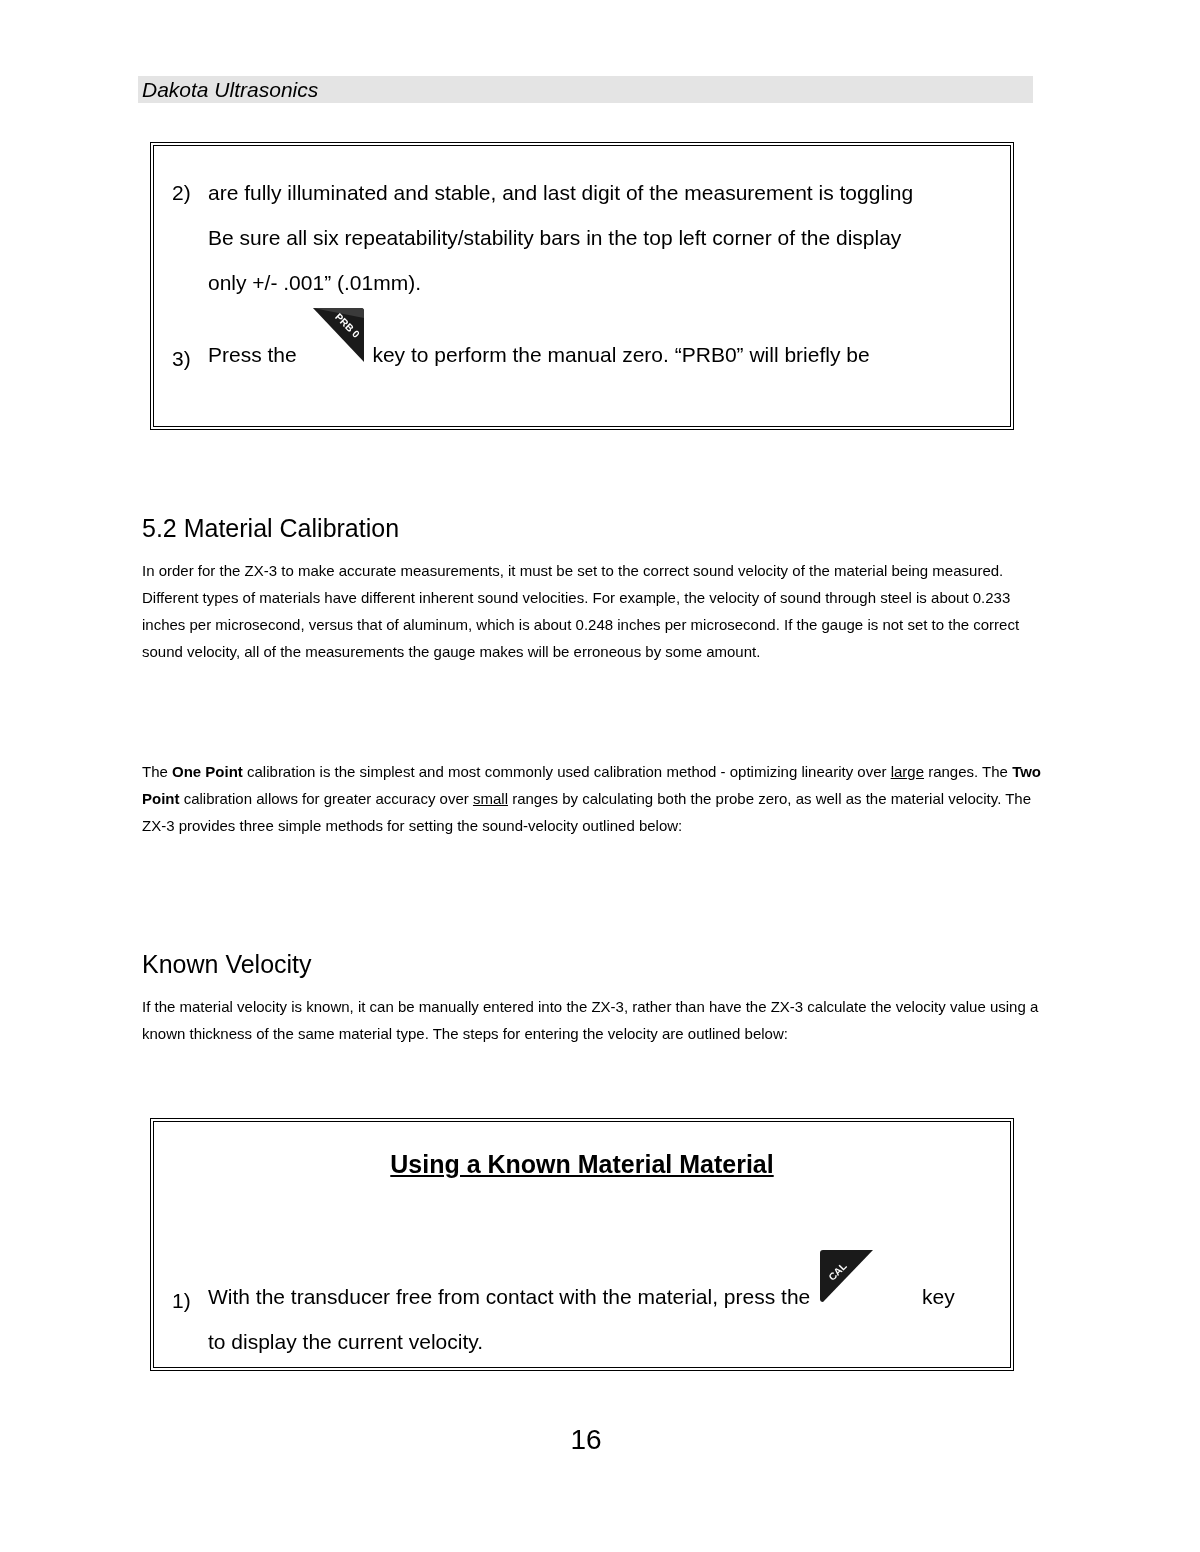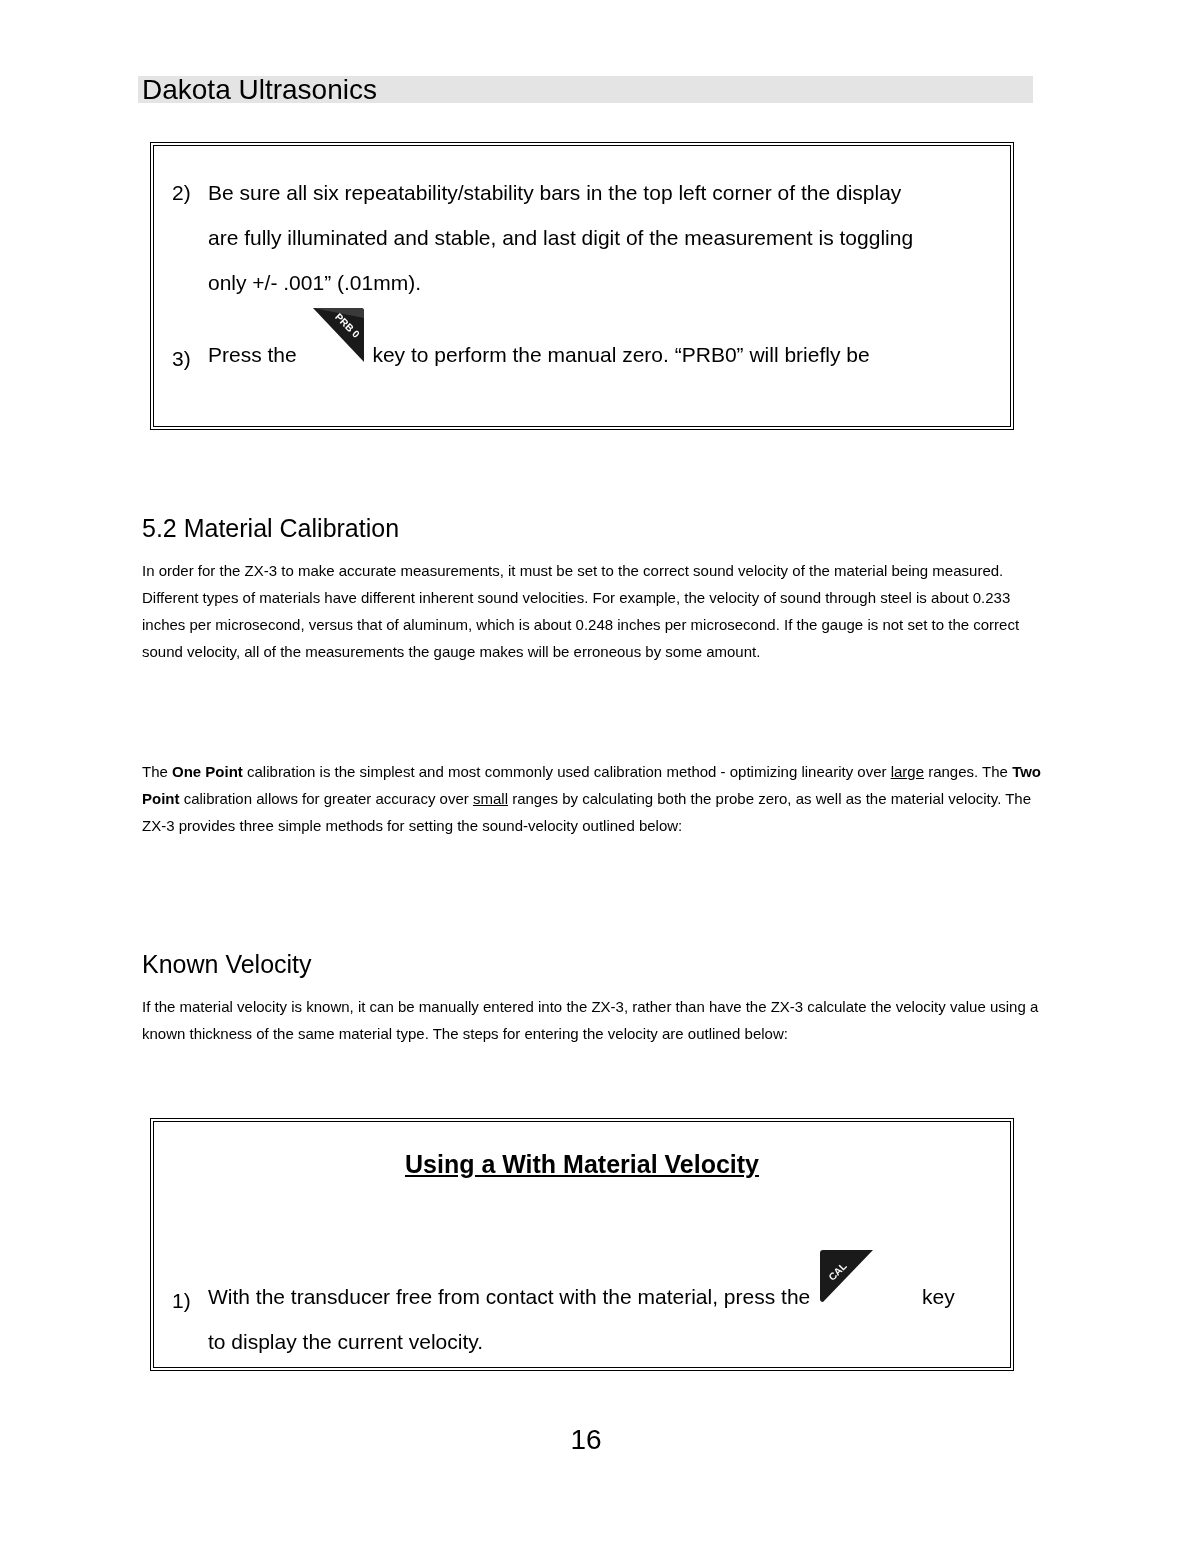--- a/index.html
+++ b/index.html
@@ -5,21 +5,21 @@
   html, body { margin: 0; padding: 0; background: #ffffff; }
   body {
     width: 1200px; height: 1552px; position: relative; overflow: hidden;
     font-family: "Liberation Sans", sans-serif; color: #000;
   }
   .header-bar {
     position: absolute; left: 138px; top: 76px; width: 895px; height: 27px;
     background: #e4e4e4;
   }
   .header-bar span {
-    position: absolute; left: 4px; top: 2px; font-size: 28px; line-height: 24px;
+    position: absolute; left: 4px; top: 2px; font-size: 21px; line-height: 24px; font-style: italic;
   }
   .box {
     position: absolute; left: 150px; width: 864px;
     border: 3px double #000; border-width: 4px;
     box-sizing: border-box;
   }
   .box-a { top: 142px; height: 288px; }
   .box-b { top: 1118px; height: 253px; }
   .step {
     position: absolute; left: 18px; right: 18px;
@@ -51,22 +51,22 @@
 </head>
 <body>
 
 <div class="header-bar">
   <span>Dakota Ultrasonics</span>
 </div>
 
 <div class="box box-a">
   <div class="step" style="top:24px;">
     <span class="num">2)</span>
+    <span class="txt">are fully illuminated and stable, and last digit of the measurement is toggling</span>
     <span class="txt">Be sure all six repeatability/stability bars in the top left corner of the display</span>
-    <span class="txt">are fully illuminated and stable, and last digit of the measurement is toggling</span>
     <span class="txt">only +/- .001” (.01mm).</span>
   </div>
   <div class="step" style="top:160px;">
     <span class="num" style="top:30px;">3)</span>
     <span class="txt" style="line-height:75px; white-space:nowrap;">
       <span>Press the</span>
       <span class="key" style="margin-left:4px; vertical-align:-2px;">
         <svg width="58" height="58" viewBox="0 0 58 58">
           <path d="M6 2 L54 2 Q57 2 57 5 L57 56 Z" fill="#1a1a1a"></path>
           <path d="M6 2 L54 2 Q57 2 57 5 L57 12 Z" fill="#3a3a3a"></path>
@@ -80,21 +80,21 @@
 
 <h2 style="top:514px;">5.2 Material Calibration</h2>
 <p class="para" style="top:557px;">In order for the ZX-3 to make accurate measurements, it must be set to the correct sound velocity of the material being measured.  Different types of materials have different inherent sound velocities.  For example, the velocity of sound through steel is about 0.233 inches per microsecond, versus that of aluminum, which is about 0.248 inches per microsecond.  If the gauge is not set to the correct sound velocity, all of the measurements the gauge makes will be erroneous by some amount.</p>
 
 <p class="para" style="top:758px;"><span>The </span><b>One Point</b><span> calibration is the simplest and most commonly used calibration method - optimizing linearity over </span><u>large</u><span> ranges.  The </span><b>Two Point</b><span> calibration allows for greater accuracy over </span><u>small</u><span> ranges by calculating both the probe zero, as well as the material velocity.  The ZX-3 provides three simple methods for setting the sound-velocity outlined below:</span></p>
 
 <h2 style="top:950px;">Known Velocity</h2>
 <p class="para" style="top:993px;">If the material velocity is known, it can be manually entered into the ZX-3, rather than have the ZX-3 calculate the velocity value using a known thickness of the same material type.  The steps for entering the velocity are outlined below:</p>
 
 <div class="box box-b">
-  <div class="box-title">Using a With Material Velocity</div>
+  <div class="box-title">Using a Known Material Material</div>
   <div class="step" style="top:126px;">
     <span class="num" style="top:30px;">1)</span>
     <span class="txt" style="line-height:75px; white-space:nowrap;">
       <span>With the transducer free from contact with the material, press the</span>
       <span class="key" style="margin-left:2px; margin-right:40px; vertical-align:-2px;">
         <svg width="58" height="58" viewBox="0 0 58 58">
           <path d="M5 2 L55 2 L5 54 Q2 54 2 51 L2 5 Q2 2 5 2 Z" fill="#1a1a1a"></path>
           <text x="22" y="26" fill="#fff" font-family="Liberation Sans, sans-serif" font-size="10" font-weight="bold" transform="rotate(-45 22 26)" text-anchor="middle">CAL</text>
         </svg>
       </span>

